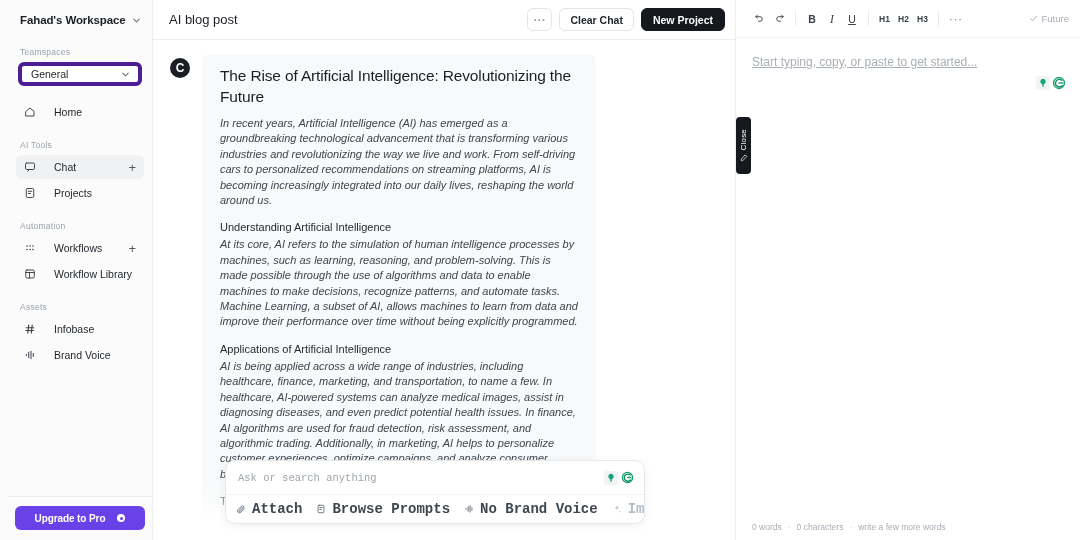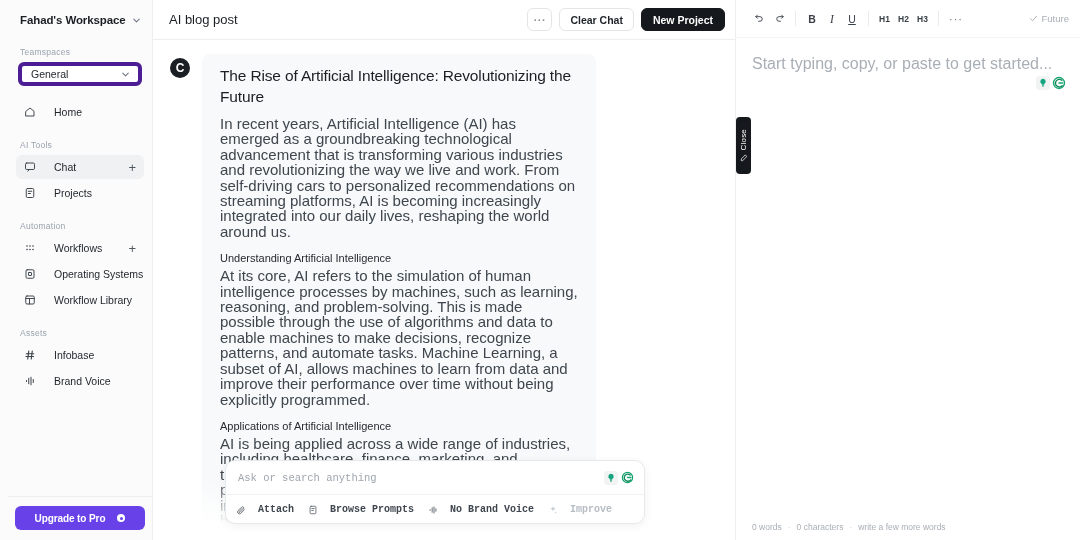--- a/index.html
+++ b/index.html
@@ -94,22 +94,23 @@
     display: flex; align-items: center; justify-content: center;
     font-size: 12px; font-weight: 700; margin-top: 4px; margin-left:9px;
   }
   .msg-body {
     background: #f7f9fa; border-radius: 8px;
     padding: 2px 18px 12px 18px; width: 394px;
     position: relative;
   }
   .msg-title { font-size: 15.5px; line-height: 21px; color: #1b1f24; font-weight: 500; margin-top: 9px; letter-spacing:-.15px;}
   .msg-p {
-    font-size: 15px; line-height: 15.4px; color: #3f464e;
+    font-size: 11px; line-height: 15.4px; color: #3f464e;
     margin-top: 9px;
+    font-style: italic;
   }
   .msg-h { font-size: 11px; line-height: 15px; color: #262b31; margin-top: 12px; }
   .msg-h + .msg-p { margin-top: 2px; }
   .fade-mask {
     position: absolute; left: 0; right: 0; bottom: 0; height: 62px;
     background: linear-gradient(to bottom, rgba(255,255,255,0) 0%, #ffffff 72%);
     pointer-events: none;
   }
 
   
@@ -122,22 +123,22 @@
   }
   .composer-input-row { display: flex; align-items: center; height: 33px; padding: 0 10px 0 12px; position: relative; }
   .composer-placeholder { font-size: 10.5px; color: #9ea5ad; }
   .gr-icons { margin-left: auto; display: flex; align-items: center; gap: 2px; }
   .gr-pill { width: 14px; height: 14px; border-radius: 3px; background:#f2f4f3; display:flex;align-items:center;justify-content:center;}
   .composer-tools {
     display: flex; align-items: center; gap: 14px;
     border-top: 1px solid #f0f2f4; height: 29px; padding: 0 7px 0 10px;
   }
   .tool {
-    display: flex; align-items: flex-end; gap: 12px;
-    font-size: 10px; color: #3f464e; font-weight: 600; white-space: nowrap;
+    display: flex; align-items: center; gap: 6px;
+    font-size: 14px; color: #3f464e; font-weight: 600; white-space: nowrap;
   }
   .tool .t-ico { color: #5b636c; display: flex; }
   .tool.muted { color: #b6bcc3; font-weight: 600; }
   .tool.improve { margin-left: auto; }
   .send-btn { width: 18px; height: 18px; border-radius: 50%; background: #f1f3f5; margin-left: 9px; margin-right:2px; }
 
   
   .divider-tab {
     position: absolute; left: 0; top: 117px;
     width: 15px; height: 57px; background: #15181c;
@@ -168,21 +169,21 @@
   .tb-btn.ital { font-style: italic; font-family: "Liberation Serif", serif; font-size: 11.5px; }
   .tb-btn.under { text-decoration: underline; }
   .tb-btn.hdr { font-size: 8.5px; font-weight: 700; width: 19px; }
   .tb-sep { width: 1px; height: 15px; background: #e8eaed; margin: 0 6px; }
   .tb-dots { color: #6f757c; letter-spacing: 1px; font-size: 11px; padding: 0 4px; }
   .saved {
     margin-left: auto; display: flex; align-items: center; gap: 4px;
     font-size: 9.5px; color: #a9afb6;
   }
   .editor-body { flex: 1 1 auto; padding: 17px 16px 0 16px; position: relative; }
-  .editor-placeholder { font-size: 16px; color: #a9afb6; }
+  .editor-placeholder { font-size: 12px; color: #a9afb6; text-decoration: underline; }
   .editor-gr { position: absolute; right: 14px; top: 38px; display: flex; align-items: center; gap: 2px; }
   .editor-status {
     height: 26px; display: flex; align-items: center;
     padding: 0 16px; font-size: 8.5px; color: #a9afb6; gap: 6px;
   }
   .dotsep { color: #ccd1d6; }
   svg { display: block; }
 </style>
 </head>
 <body>
@@ -255,30 +256,20 @@
               <circle cx="6" cy="8" r="1.6"></circle>
               <circle cx="12" cy="8" r="1.6"></circle>
               <circle cx="18" cy="8" r="1.6"></circle>
               <circle cx="6" cy="15" r="1.6"></circle>
               <circle cx="12" cy="15" r="1.6"></circle>
               <circle cx="18" cy="15" r="1.6"></circle>
             </svg>
         </span>
         <span class="nav-label">Workflows</span>
         <span class="nav-plus">+</span>
-      </div>
-      <div class="nav-item">
-        <span class="nav-ico">
-          <svg width="12" height="12" viewBox="0 0 24 24" fill="none" stroke="currentColor" stroke-width="1.9" stroke-linecap="round" stroke-linejoin="round">
-              <rect x="4" y="3.5" width="16" height="17" rx="2.5"></rect>
-              <rect x="9" y="9" width="6" height="6" rx="1"></rect>
-            </svg>
-        </span>
-        <span class="nav-label">Operating Systems</span>
-        <span class="badge-new">NEW</span>
       </div>
       <div class="nav-item">
         <span class="nav-ico">
           <svg width="12" height="12" viewBox="0 0 24 24" fill="none" stroke="currentColor" stroke-width="1.9" stroke-linecap="round" stroke-linejoin="round">
               <rect x="3.5" y="4" width="17" height="16" rx="2.5"></rect>
               <line x1="3.5" y1="9" x2="20.5" y2="9"></line>
               <line x1="11" y1="9" x2="11" y2="20"></line>
             </svg>
         </span>
         <span class="nav-label">Workflow Library</span>

